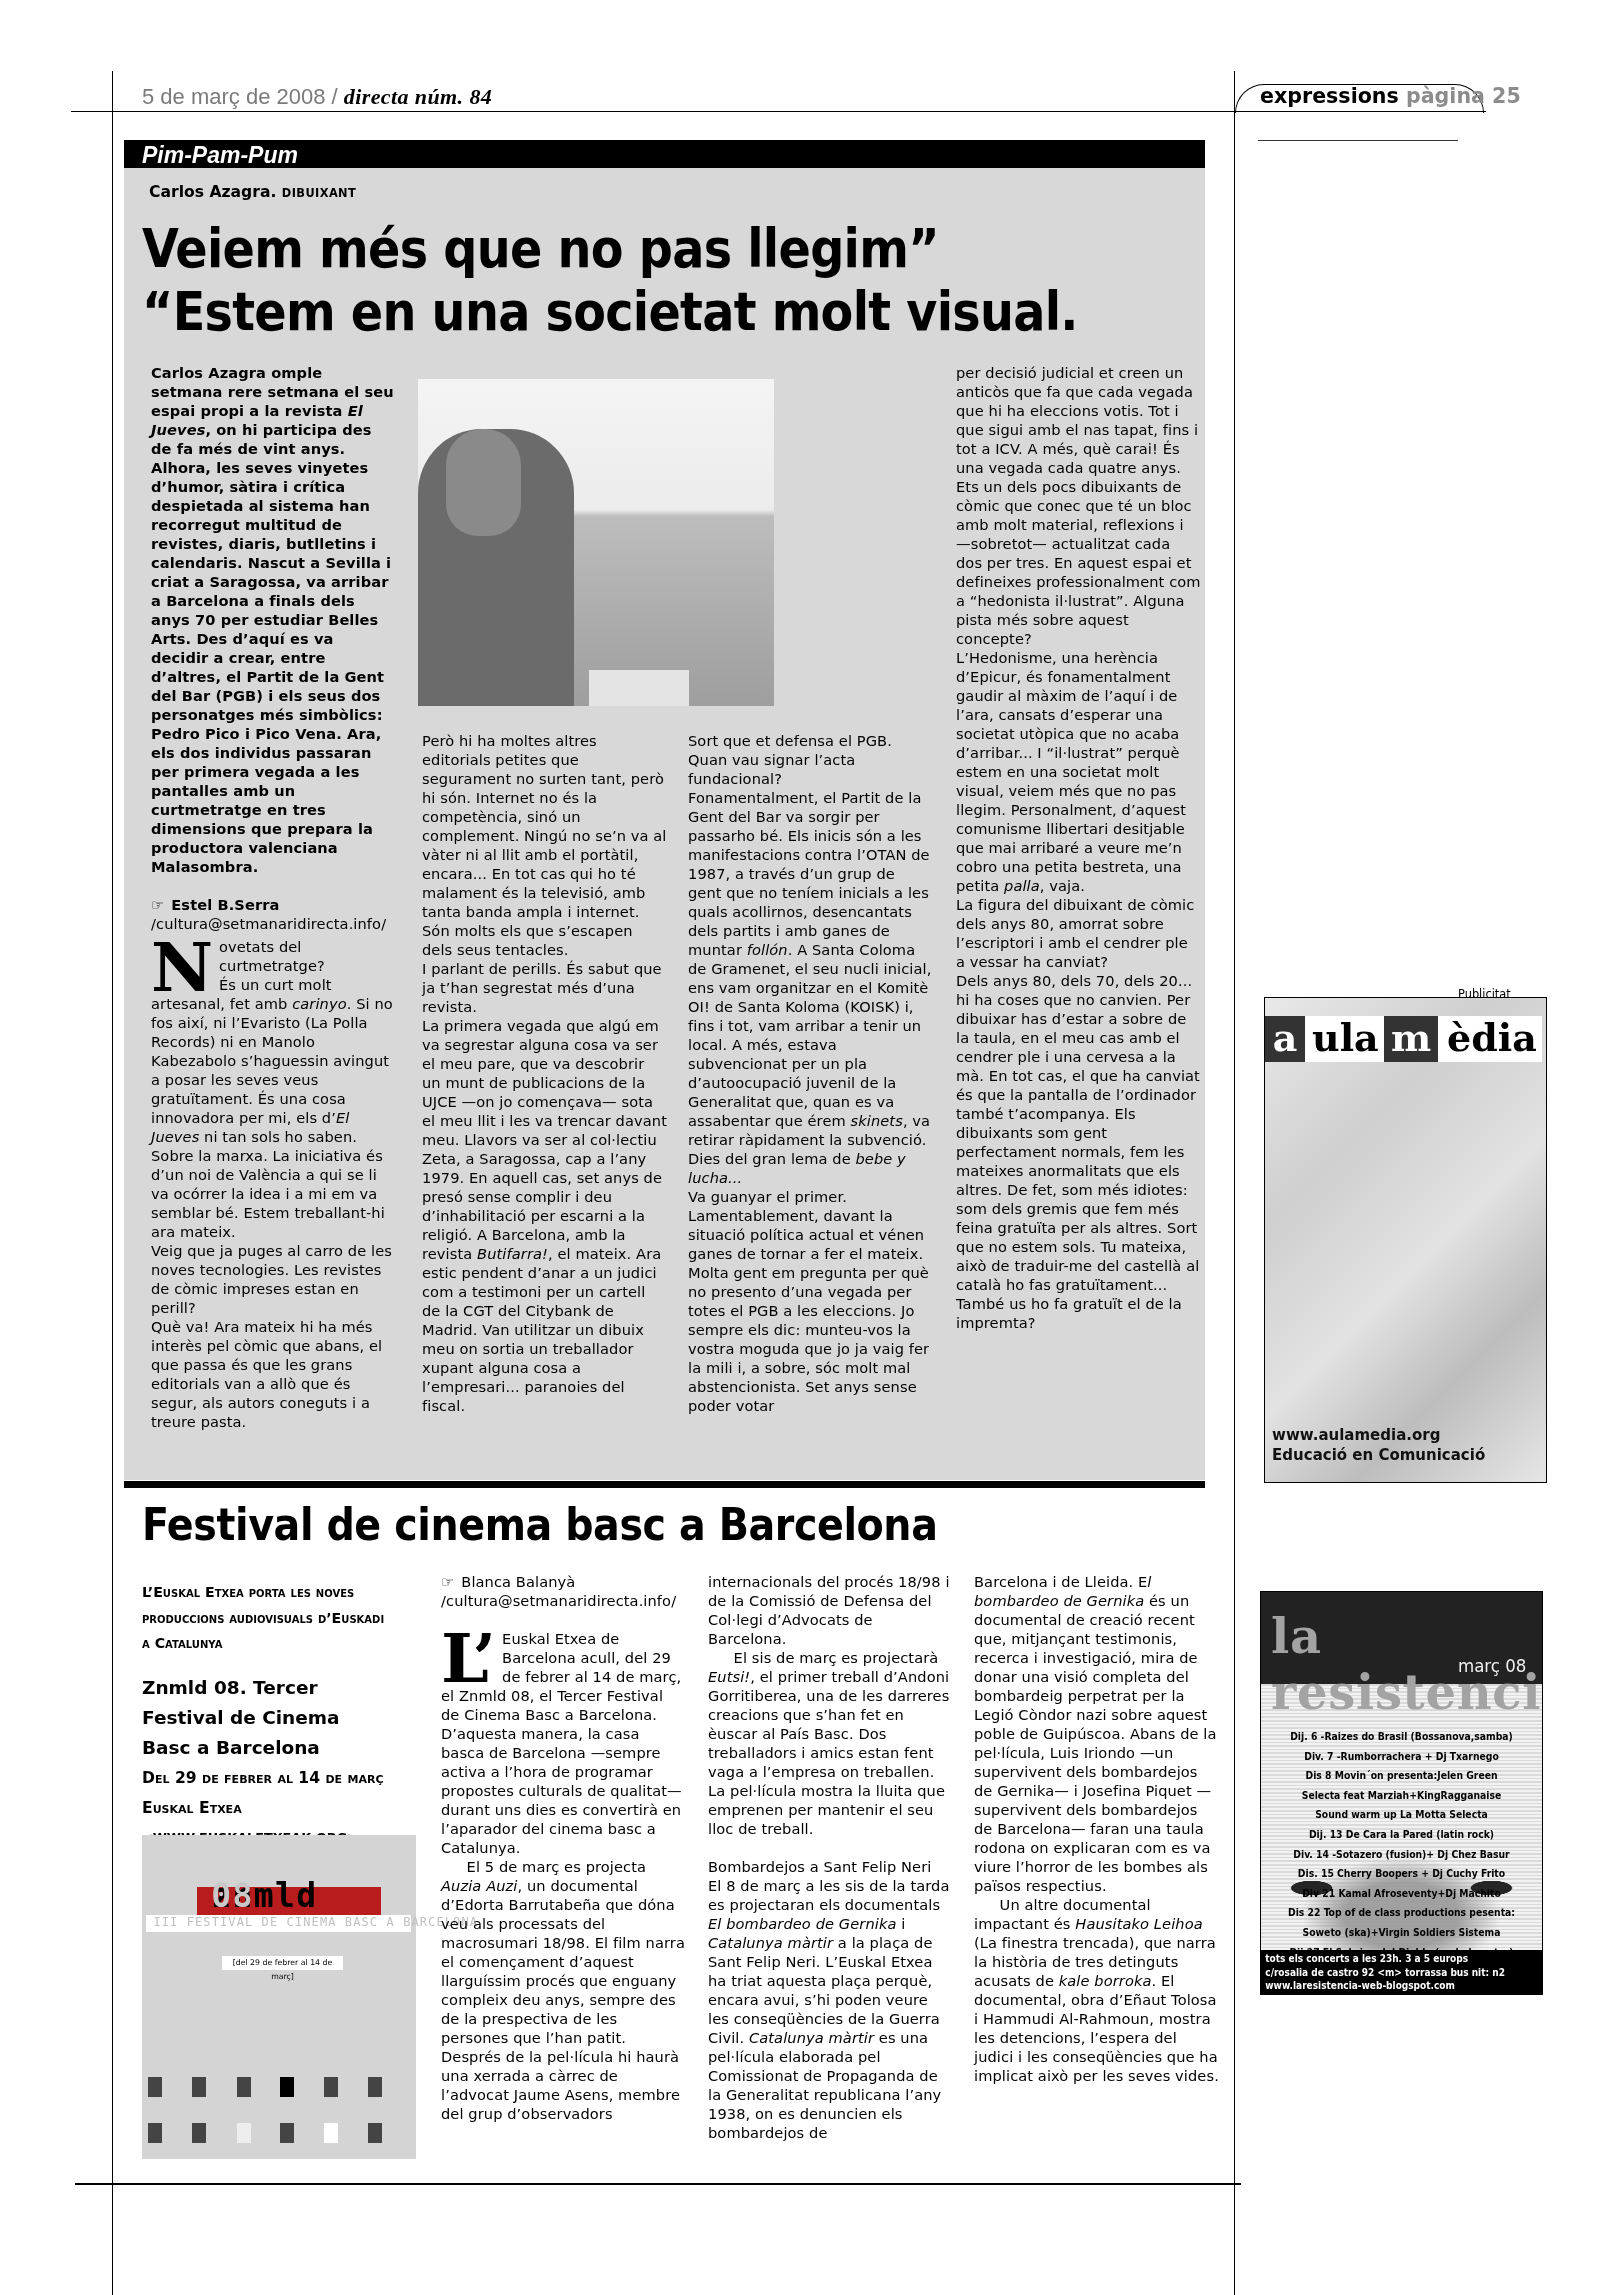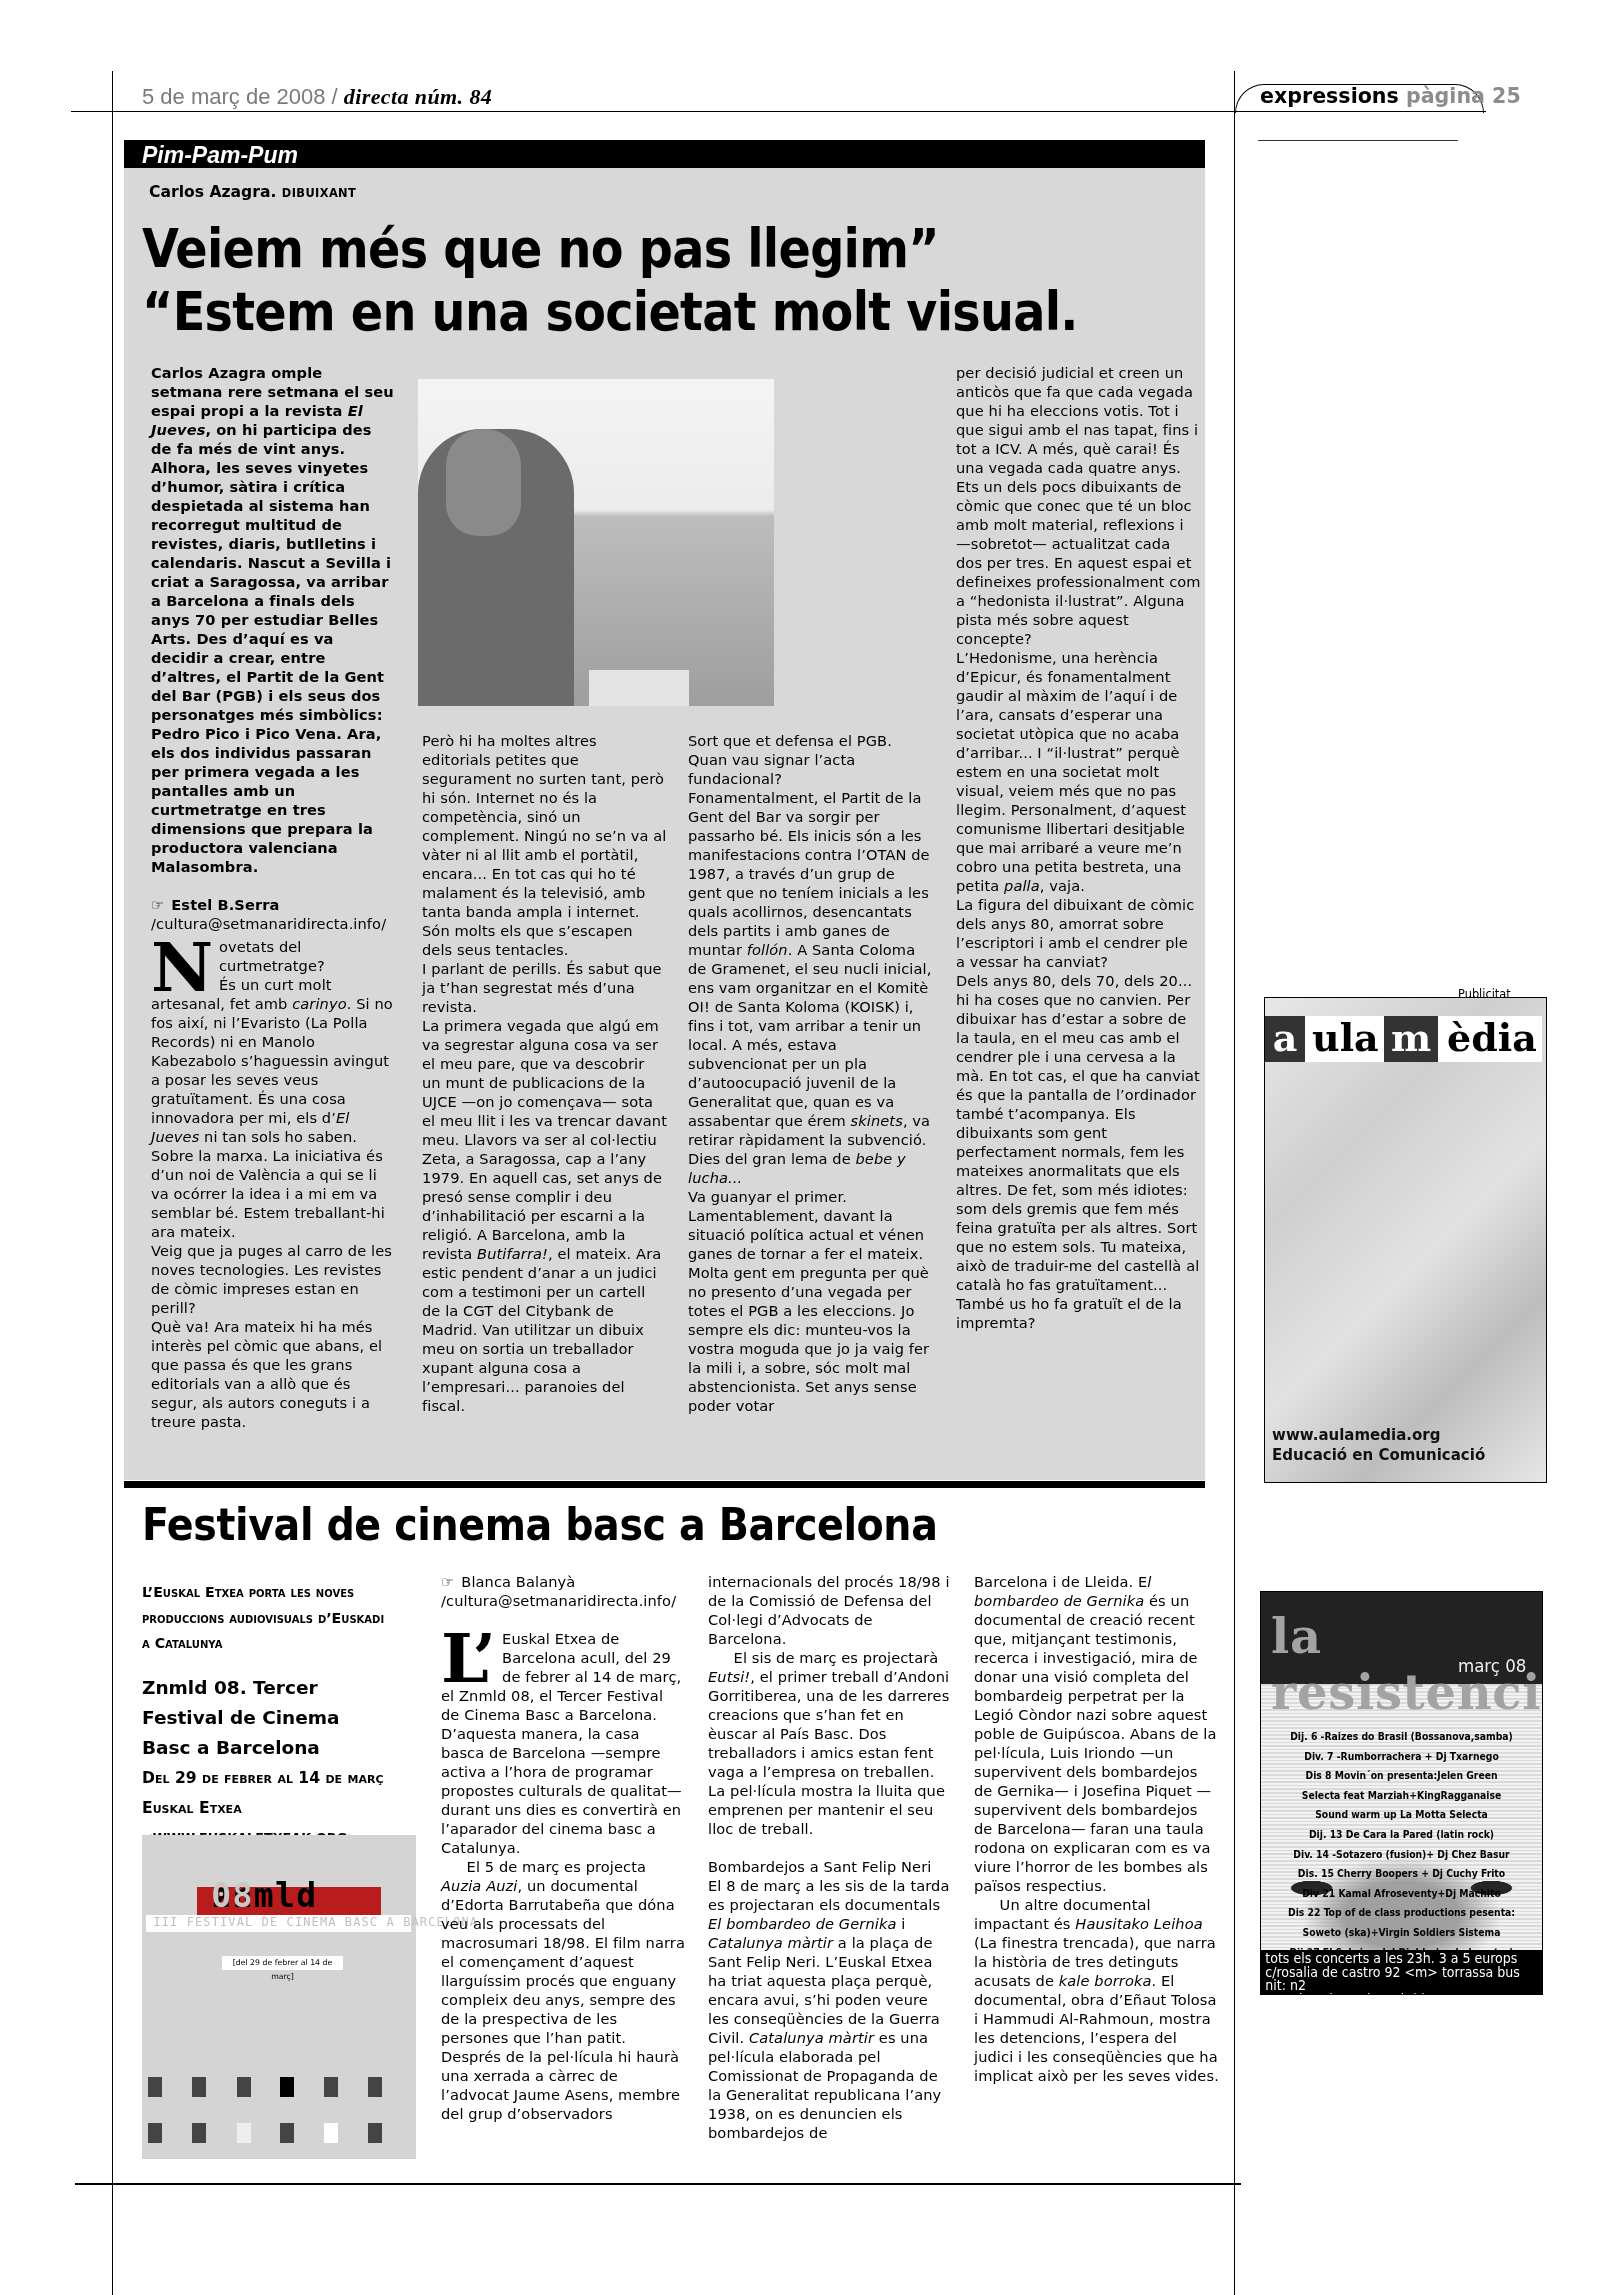--- a/index.html
+++ b/index.html
@@ -83,21 +83,21 @@
   .ad1 .url { position:absolute; left:7.1px; top:427px; font-size:15px; font-weight:bold; line-height:20px; color:#111; }
 
   .ad2 { left:1260px; top:1591px; width:281px; height:402px; border:1.4px solid #000; background:repeating-linear-gradient(180deg,#f2f2f2 0 2.1px,#dadada 2.1px 3.6px); overflow:hidden; }
   .ad2 .banner { position:absolute; left:0; top:0; width:281px; height:92px; background:#222; }
   .ad2 .banner .t { position:absolute; left:10px; top:15.6px; color:#a3a3a3; font-family:"DejaVu Serif", serif; font-weight:bold; font-size:48px; letter-spacing:0.7px; }
   .ad2 .banner .m { position:absolute; right:15.6px; top:63px; color:#f0f0f0; font-family:"DejaVu Sans Condensed","DejaVu Sans", sans-serif; font-size:18.5px; }
   .ad2 .events { position:absolute; left:0; top:98px; width:281px; text-align:center; font-size:10.3px; line-height:19.6px; font-weight:bold; font-family:"DejaVu Sans Condensed","DejaVu Sans", sans-serif;margin-top:37px; }
   .ad2 .skull { position:absolute; left:0; top:242px; width:281px; height:135px;
                 background:radial-gradient(ellipse at 18% 40%,#111 0 20px,transparent 21.3px),radial-gradient(ellipse at 82% 40%,#111 0 20px,transparent 21.3px),radial-gradient(ellipse at 50% 60%,#999 0 57px,transparent 100px); opacity:0.9; }
   .ad2 .foot { position:absolute; left:0; bottom:0; width:281px; height:44px; background:#000; color:#fff;
-               font-family:"DejaVu Sans Condensed","DejaVu Sans", sans-serif; font-weight:normal; font-size:14px; line-height:13.5px; padding:2.1px 4.3px; box-sizing:border-box; }
+               font-family:"DejaVu Sans Condensed","DejaVu Sans", sans-serif; font-weight:bold; font-size:10px; line-height:13.5px; padding:2.1px 4.3px; box-sizing:border-box; }
 </style>
 </head>
 <body>
 
 <div class="vline" style="left:112px; top:71px; height:2224px; width:0.7px;"></div>
 <div class="hline" style="left:71px; top:111px; width:1415px;"></div>
 <div class="vline" style="left:1234px; top:71px; height:2224px; width:0.7px;"></div>
 <div class="hline" style="left:75px; top:2183px; width:1166px; height:2.1px;"></div>
 
 <div class="abs hdr-left">

